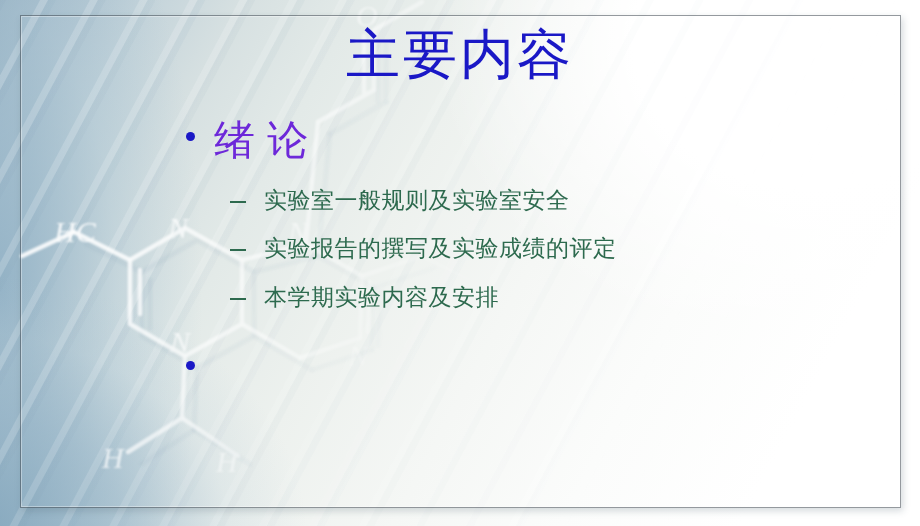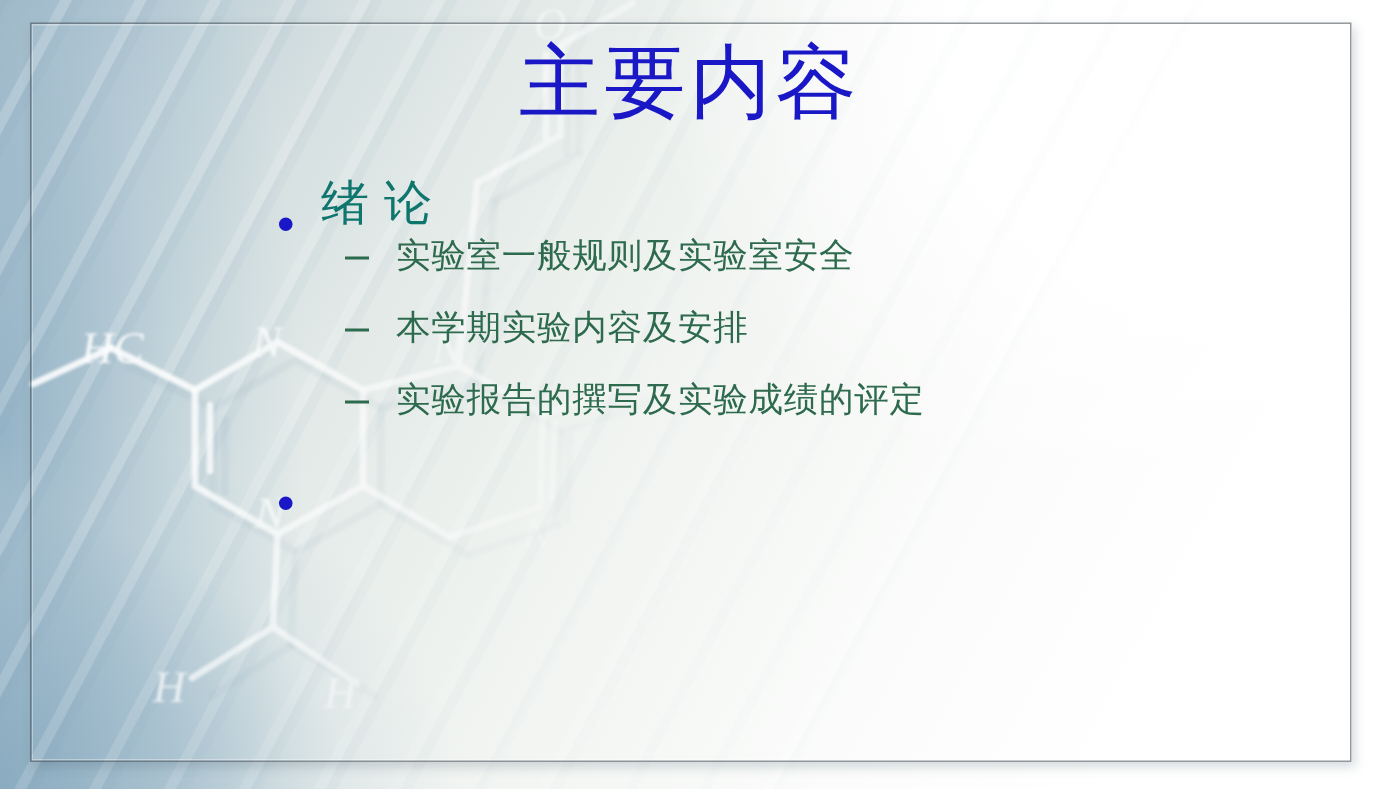--- a/index.html
+++ b/index.html
@@ -120,23 +120,23 @@
   .body-list {
     position: absolute;
     left: 186px;
     top: 118px;
     right: 40px;
   }
 
   .lvl1 {
     position: relative;
     display: flex;
-    align-items: flex-end;
-    color: #0f766e;
-    font-size: 32px;
+    align-items: flex-start;
+    color: #6d28d9;
+    font-size: 41px;
     line-height: 1.12;
     letter-spacing: 1px;
     white-space: nowrap;
   }
   .lvl1 .marker {
     flex: 0 0 auto;
     width: 28px;
     display: flex;
     align-items: center;
     justify-content: flex-start;
@@ -145,21 +145,21 @@
   .dot {
     width: 9px;
     height: 9px;
     border-radius: 50%;
     background: #1a18c6;
     display: block;
   }
   .lvl1 .txt { display: block; }
 
   .sub-wrap {
-    margin-top: 4px;
+    margin-top: 24px;
     margin-left: 44px;
   }
   .lvl2 {
     position: relative;
     display: flex;
     align-items: flex-start;
     color: #2d6a4e;
     font-size: 23px;
     line-height: 1.1;
     letter-spacing: 0.5px;
@@ -279,28 +279,28 @@
           <span class="marker">
             <span class="dash"></span>
           </span>
           <span class="txt">实验室一般规则及实验室安全</span>
         </div>
 
         <div class="lvl2">
           <span class="marker">
             <span class="dash"></span>
           </span>
-          <span class="txt">本学期实验内容及安排</span>
+          <span class="txt">实验报告的撰写及实验成绩的评定</span>
         </div>
 
         <div class="lvl2">
           <span class="marker">
             <span class="dash"></span>
           </span>
-          <span class="txt">实验报告的撰写及实验成绩的评定</span>
+          <span class="txt">本学期实验内容及安排</span>
         </div>
 
       </div>
 
       <div class="gap-after-subs"></div>
 
       <div class="lvl1">
         <span class="marker">
           <span class="dot"></span>
         </span>

